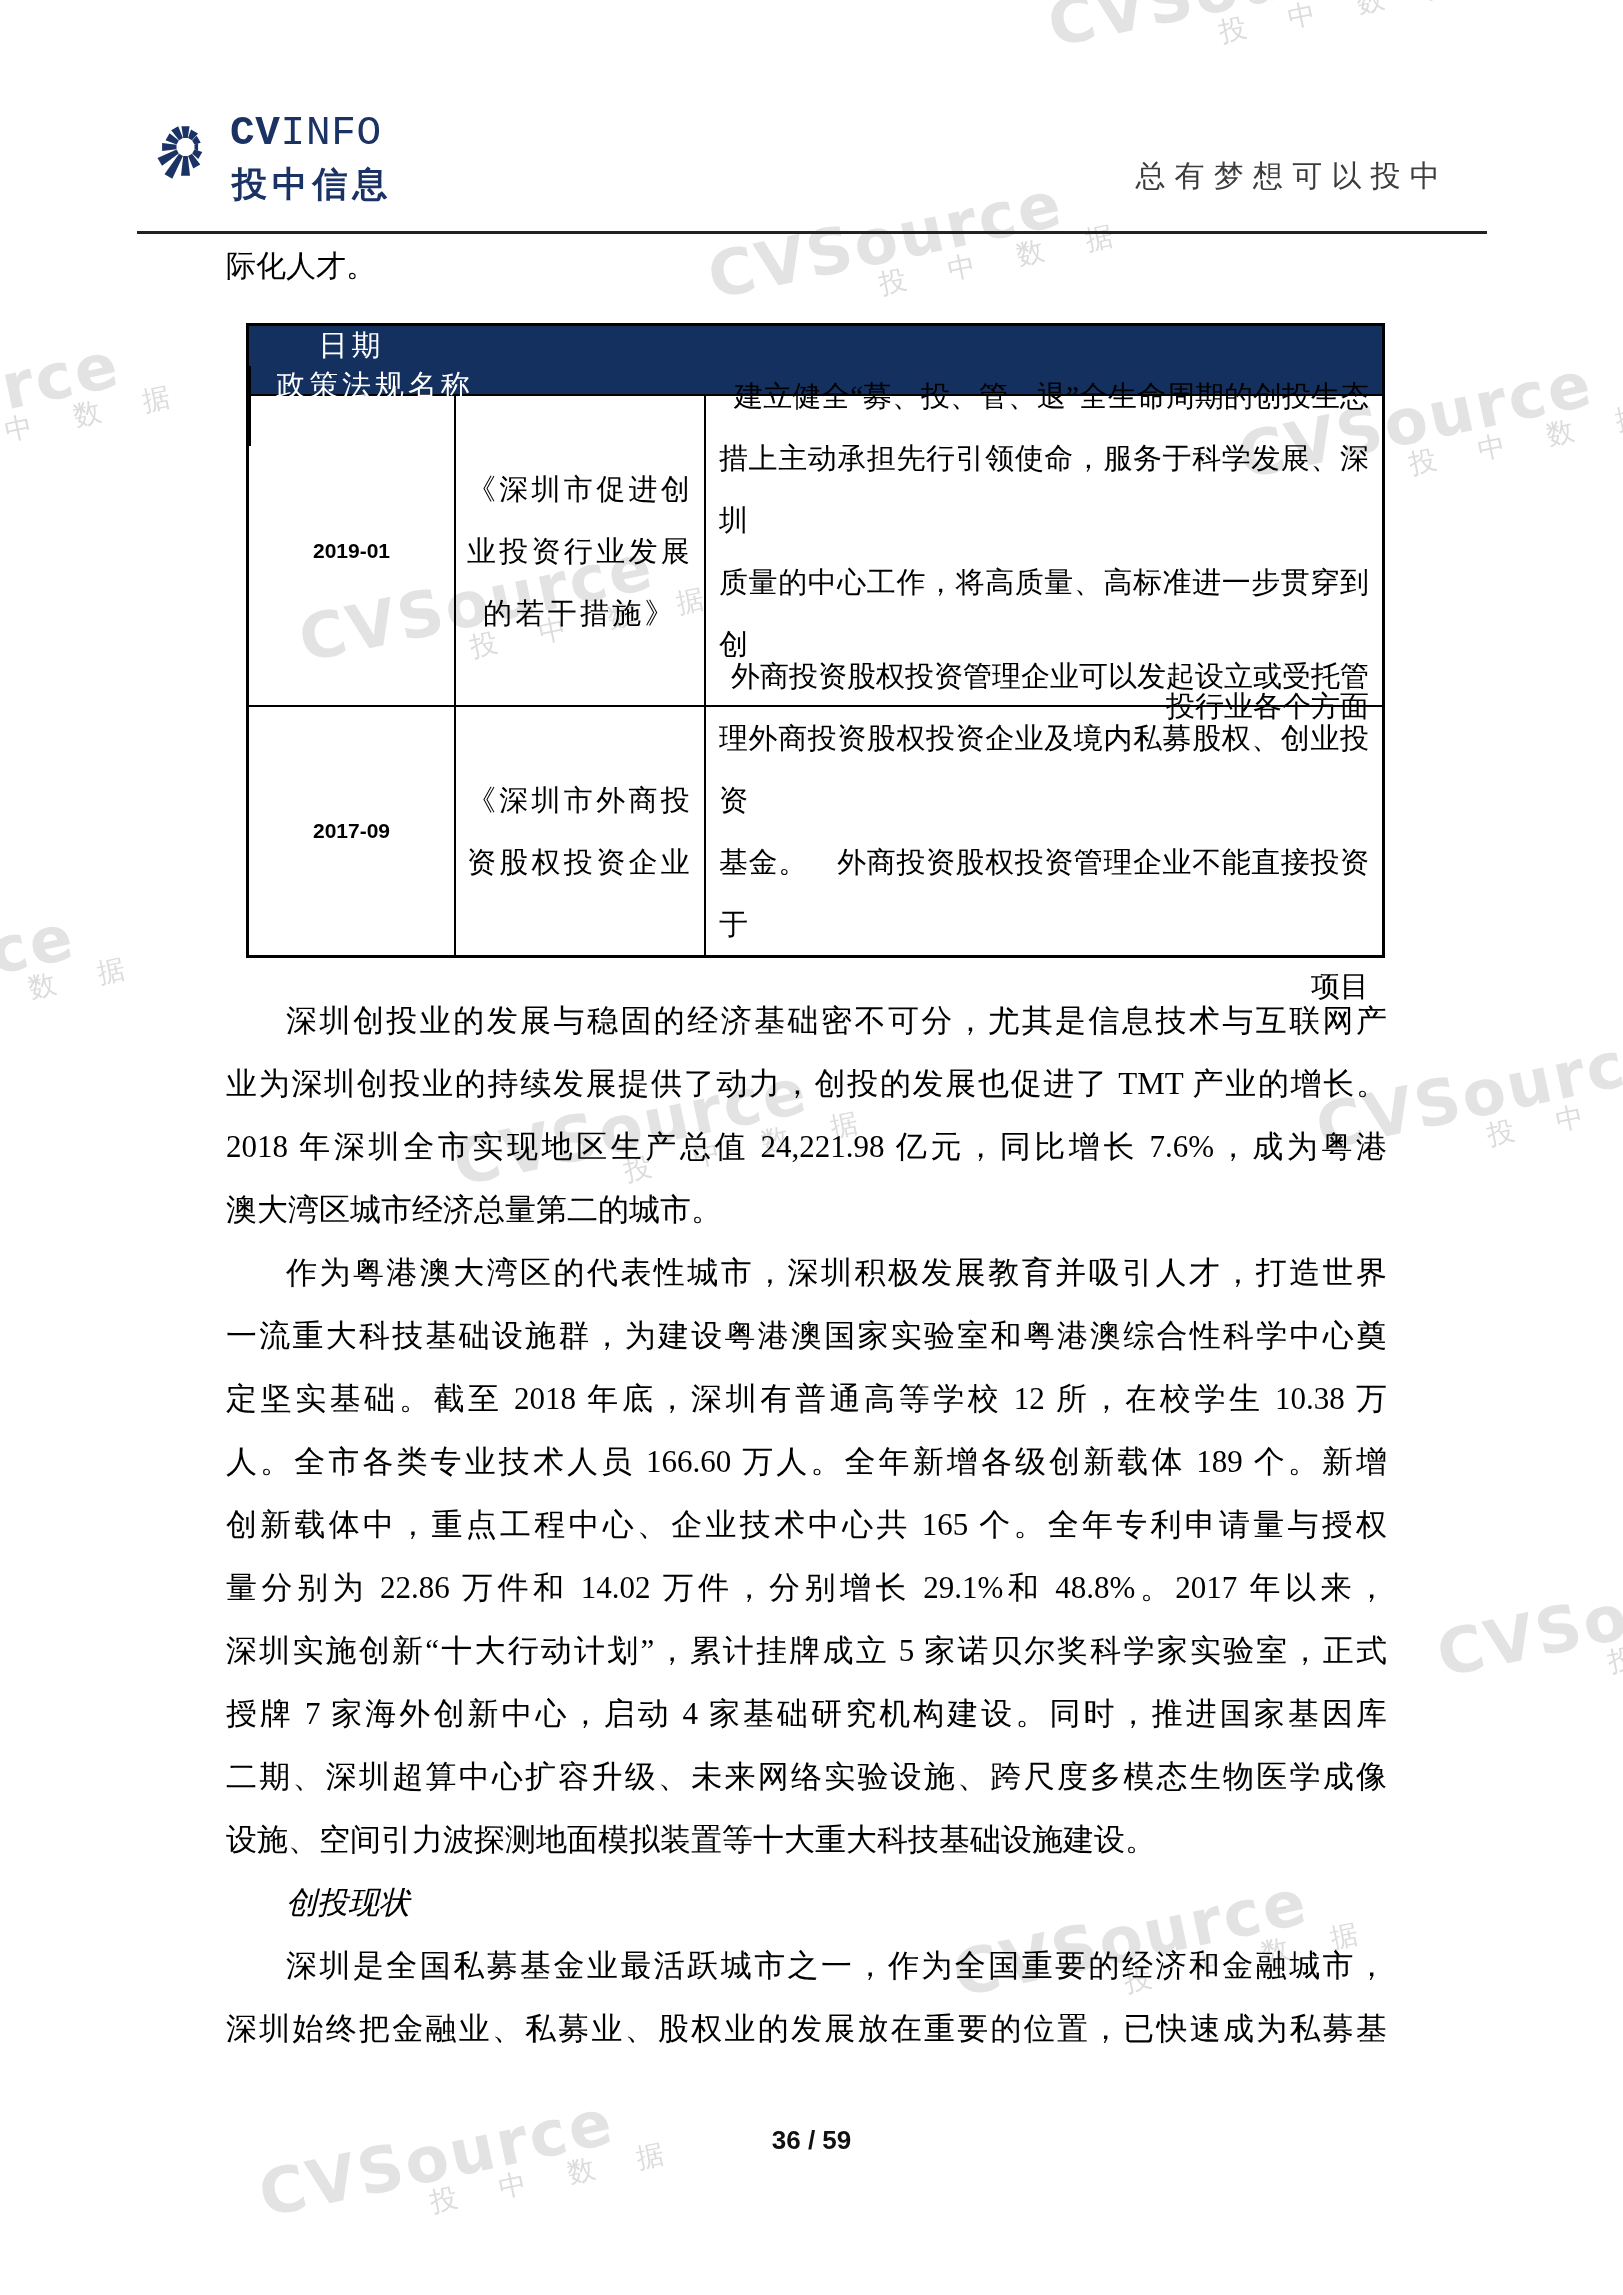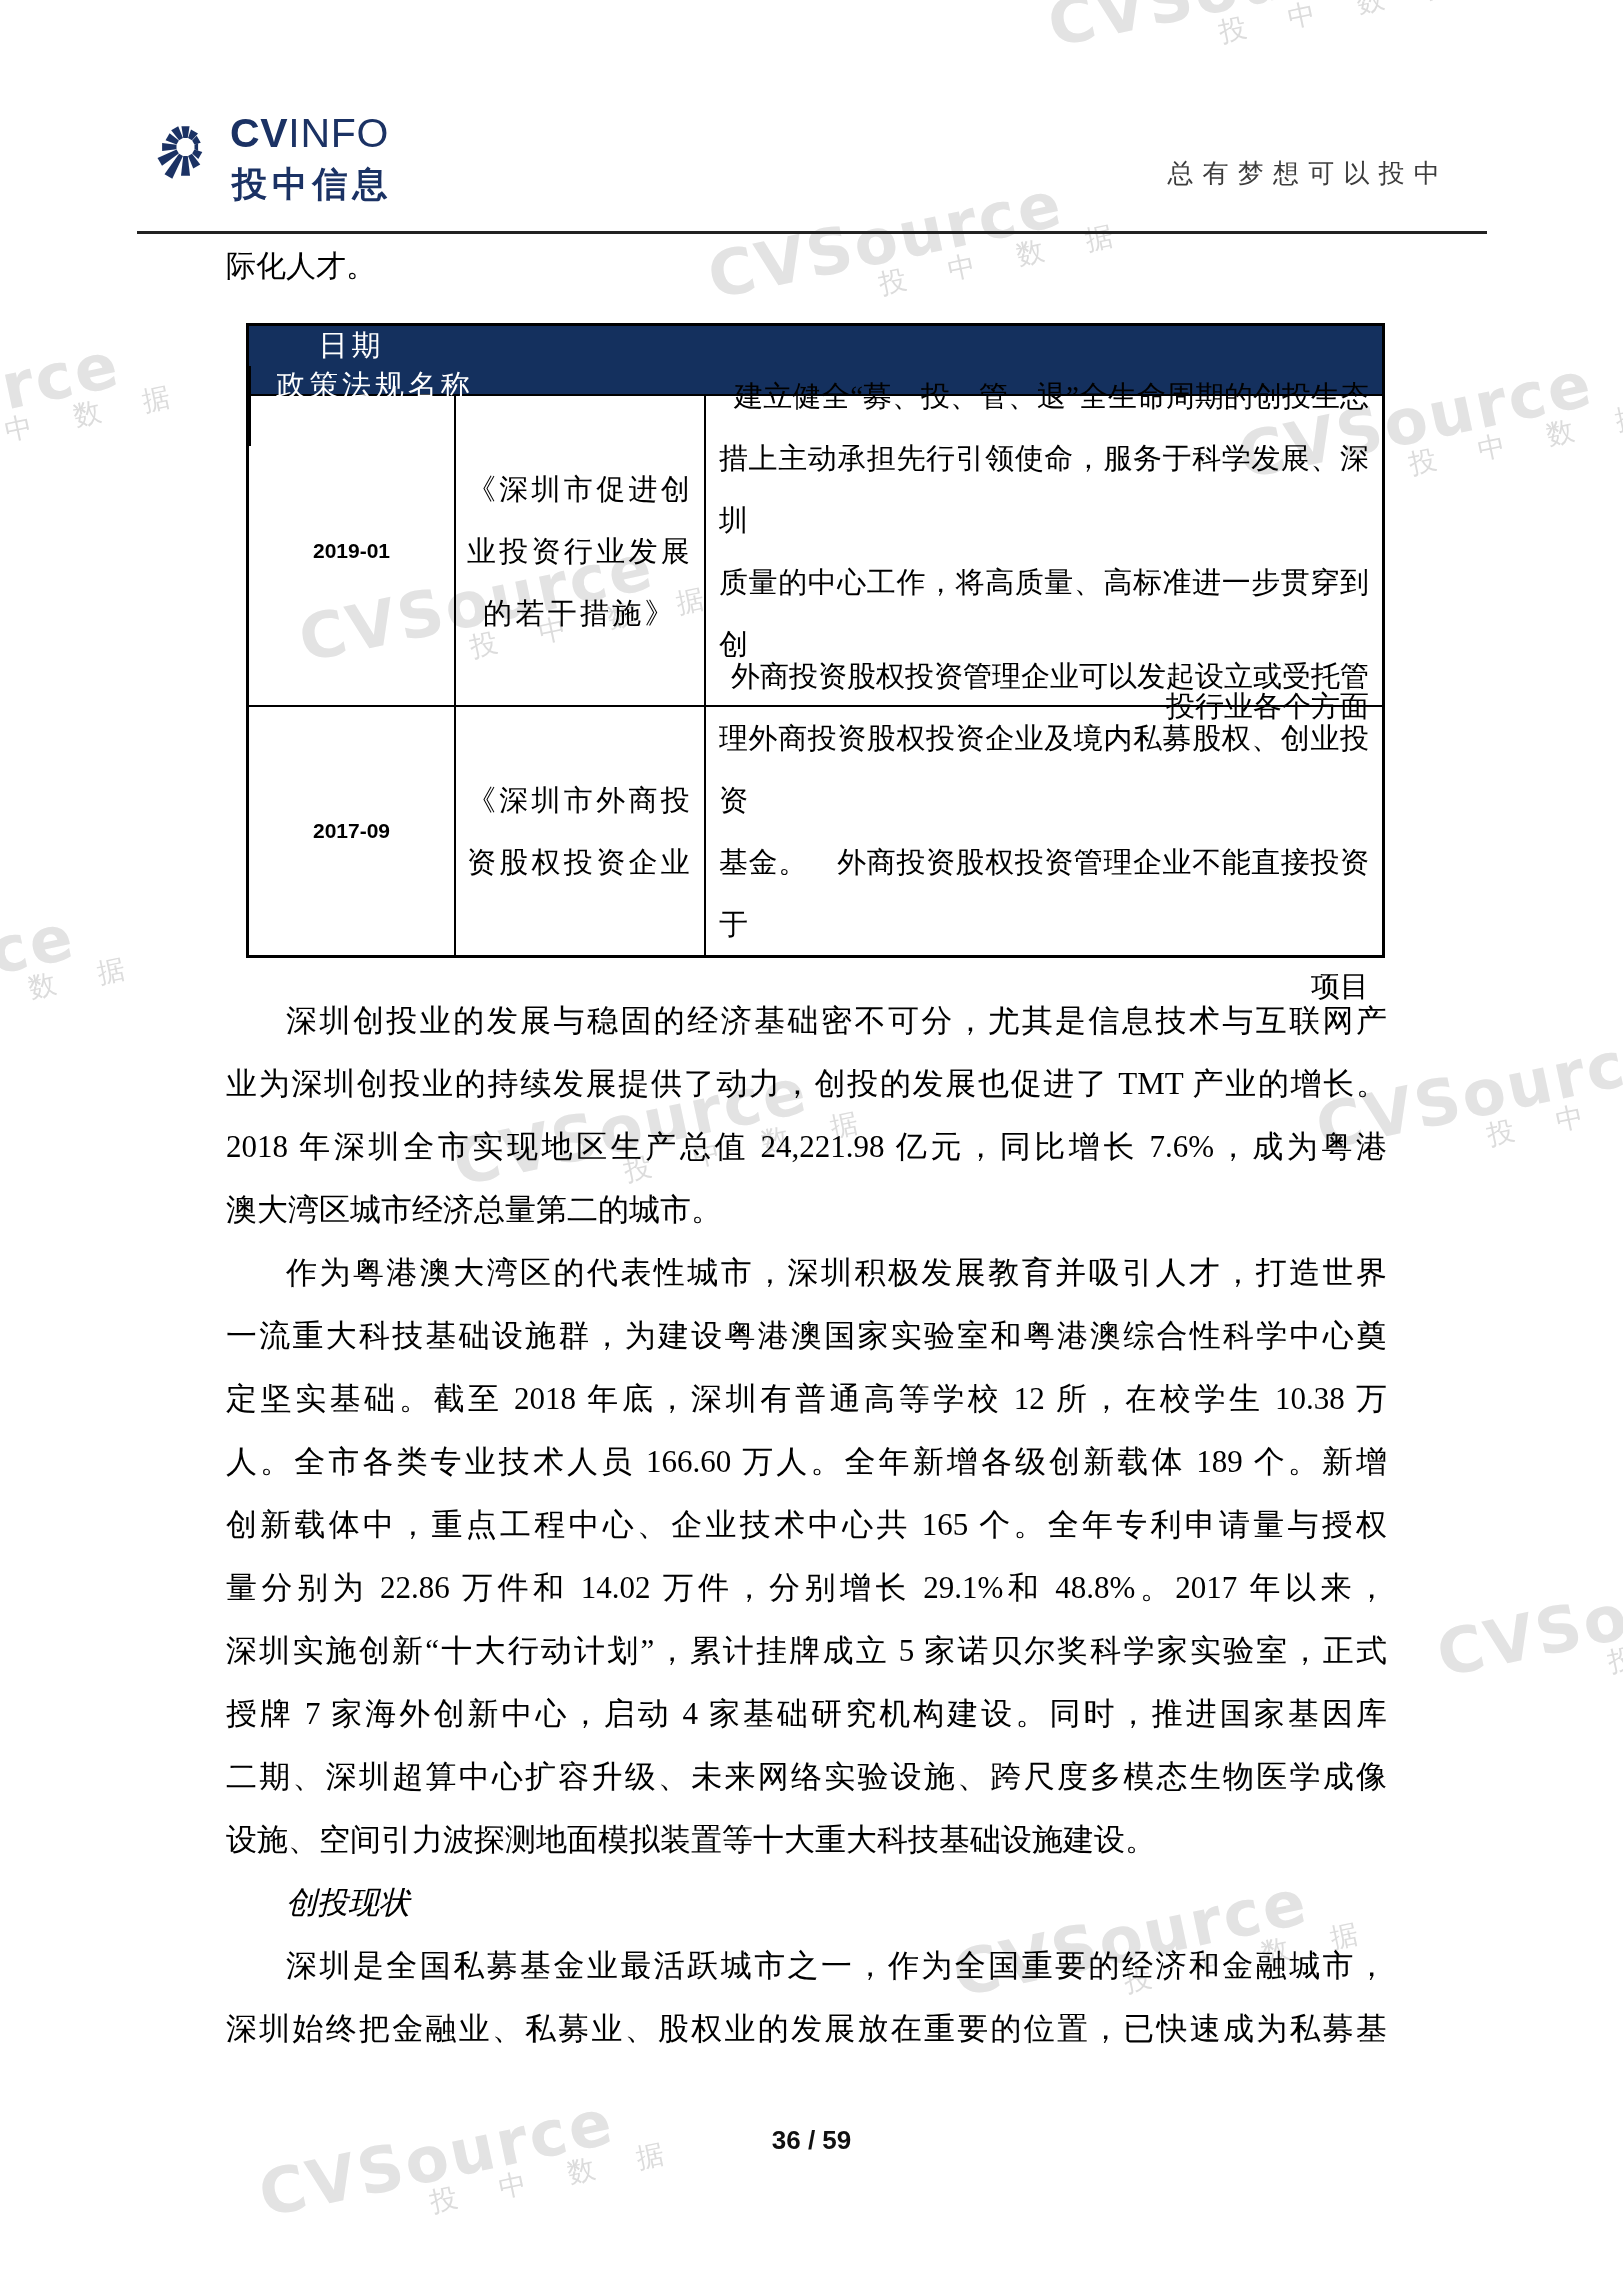--- a/index.html
+++ b/index.html
@@ -20,34 +20,34 @@
   .wm-cn {
     font-family:"DejaVu Sans","Liberation Sans",sans-serif;
     font-size:27.5px; letter-spacing:17px; color:#dcdcdc;
     margin:-9.2px 0 0 165px; white-space:nowrap;
   }
   
   .content { position:relative; z-index:1; }
   .logo-icon { position:absolute; left:145px; top:103px; }
   .logo-en {
     position:absolute; left:230px; top:110px;
-    font-family:Liberation Sans, sans-serif;
+    font-family:Liberation Mono, monospace;
     font-size:41px; color:#1b3264; letter-spacing:0.7px;
   }
   .logo-en .cv { font-weight:bold; }
   .logo-en .info { font-weight:normal; }
   .logo-cn {
     position:absolute; left:232px; top:161px;
     font-family:"Liberation Sans","DejaVu Sans",sans-serif;
     font-weight:bold; font-size:35px; color:#1b3264; letter-spacing:5.2px;
   }
   .tagline {
     position:absolute; right:174px; top:156px;
     font-family:"Liberation Sans","DejaVu Sans",sans-serif;
-    font-size:26px; color:#3c3c3c; letter-spacing:9.2px; white-space:nowrap;
+    font-size:30px; color:#3c3c3c; letter-spacing:9.2px; white-space:nowrap;
   }
   .head-rule { position:absolute; left:137px; top:231px; width:1350px; height:3.3px; background:#222; }
   
   .intro { position:absolute; left:226px; top:245px; font-size:30px; line-height:42px; }
   
   .ptable { position:absolute; left:246px; top:323px; width:1139px; border:3.9px solid #000; }
   .prow { display:flex; }
   .pcell { border-left:2px solid #000; }
   .pcell:first-child { border-left:none; }
   .c1 { width:205px; }

